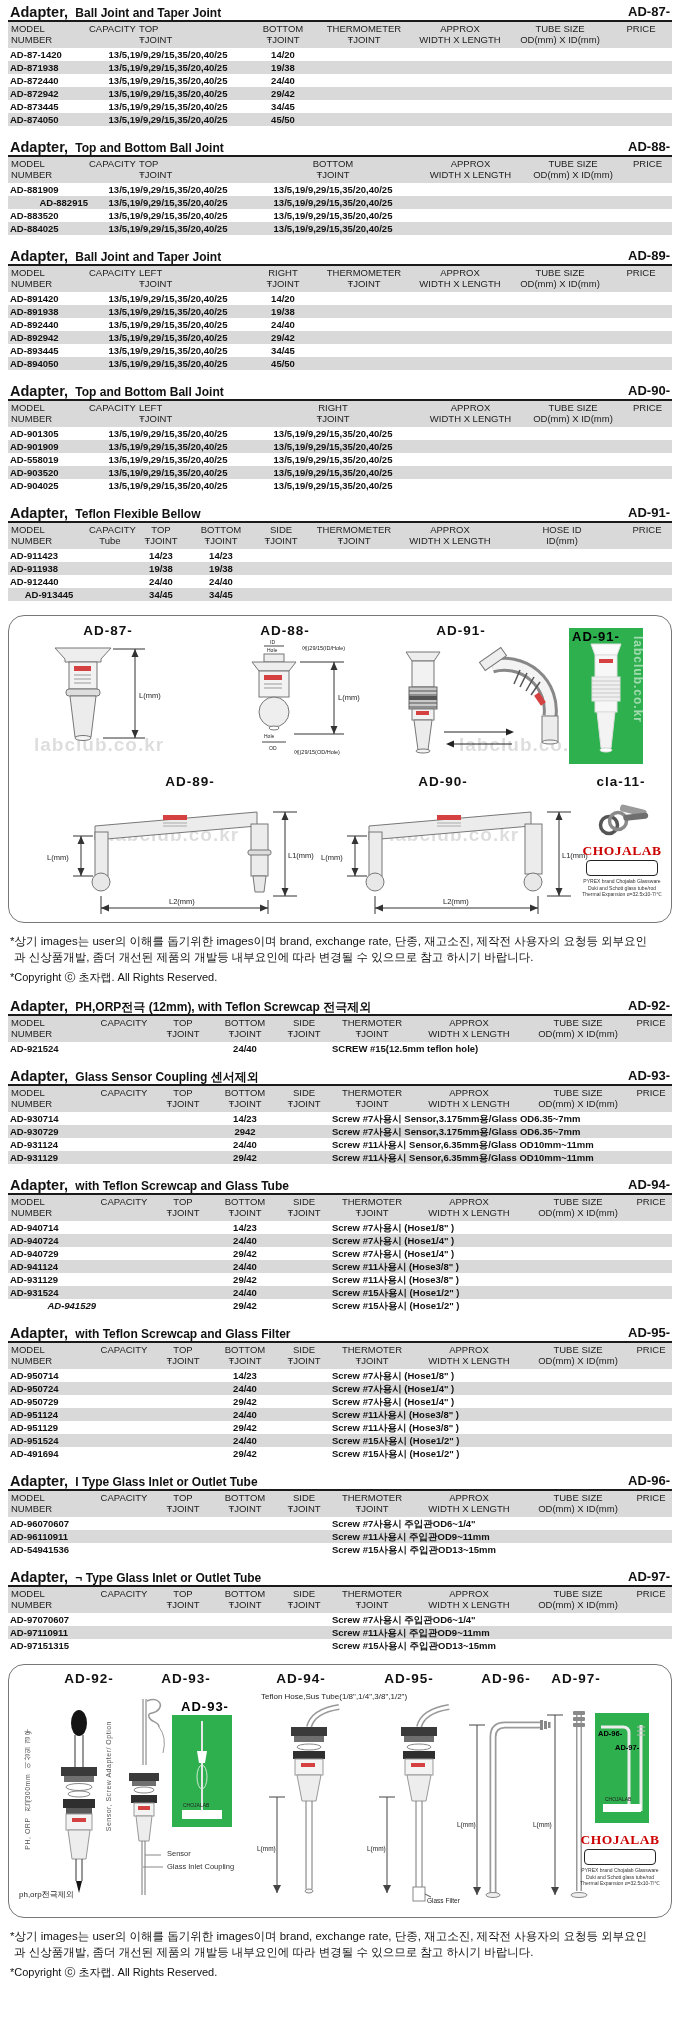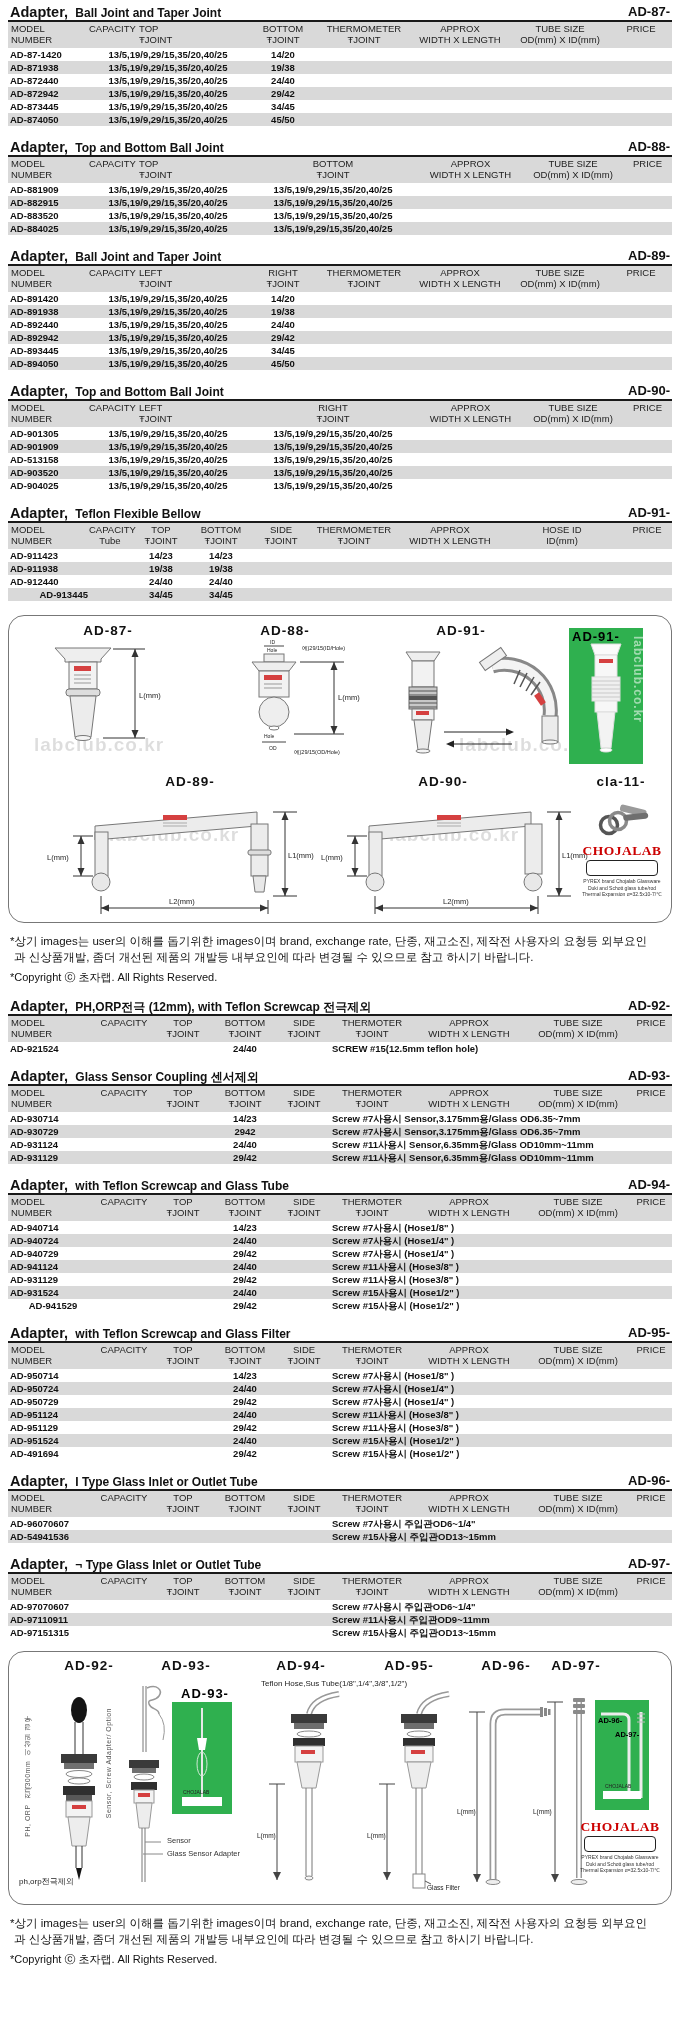--- a/index.html
+++ b/index.html
@@ -186,21 +186,21 @@
             </tr>
           </thead>
           <tbody>
             <tr>
               <td colspan="1" style="text-align: left;">AD-881909</td>
               <td colspan="2" style="text-align: center;">13/5,19/9,29/15,35/20,40/25</td>
               <td colspan="1" style="text-align: center;">13/5,19/9,29/15,35/20,40/25</td>
               <td colspan="3" style="text-align: left;"></td>
             </tr>
             <tr>
-              <td colspan="1" style="text-align: left;">AD-882915</td>
+              <td colspan="1" style="text-align: right;">AD-882915</td>
               <td colspan="2" style="text-align: center;">13/5,19/9,29/15,35/20,40/25</td>
               <td colspan="1" style="text-align: center;">13/5,19/9,29/15,35/20,40/25</td>
               <td colspan="3" style="text-align: left;"></td>
             </tr>
             <tr>
               <td colspan="1" style="text-align: left;">AD-883520</td>
               <td colspan="2" style="text-align: center;">13/5,19/9,29/15,35/20,40/25</td>
               <td colspan="1" style="text-align: center;">13/5,19/9,29/15,35/20,40/25</td>
               <td colspan="3" style="text-align: left;"></td>
             </tr>
@@ -353,21 +353,21 @@
               <td colspan="1" style="text-align: center;">13/5,19/9,29/15,35/20,40/25</td>
               <td colspan="3" style="text-align: left;"></td>
             </tr>
             <tr>
               <td colspan="1" style="text-align: left;">AD-901909</td>
               <td colspan="2" style="text-align: center;">13/5,19/9,29/15,35/20,40/25</td>
               <td colspan="1" style="text-align: center;">13/5,19/9,29/15,35/20,40/25</td>
               <td colspan="3" style="text-align: left;"></td>
             </tr>
             <tr>
-              <td colspan="1" style="text-align: left;">AD-513158</td>
+              <td colspan="1" style="text-align: left;">AD-558019</td>
               <td colspan="2" style="text-align: center;">13/5,19/9,29/15,35/20,40/25</td>
               <td colspan="1" style="text-align: center;">13/5,19/9,29/15,35/20,40/25</td>
               <td colspan="3" style="text-align: left;"></td>
             </tr>
             <tr>
               <td colspan="1" style="text-align: left;">AD-903520</td>
               <td colspan="2" style="text-align: center;">13/5,19/9,29/15,35/20,40/25</td>
               <td colspan="1" style="text-align: center;">13/5,19/9,29/15,35/20,40/25</td>
               <td colspan="3" style="text-align: left;"></td>
             </tr>
@@ -462,21 +462,21 @@
               <td colspan="1" style="text-align: center;"></td>
               <td colspan="1" style="text-align: center;">24/40</td>
               <td colspan="1" style="text-align: center;">24/40</td>
               <td colspan="1" style="text-align: center;"></td>
               <td colspan="1" style="text-align: center;"></td>
               <td colspan="1" style="text-align: center;"></td>
               <td colspan="1" style="text-align: center;"></td>
               <td colspan="1" style="text-align: center;"></td>
             </tr>
             <tr>
-              <td colspan="1" style="text-align: right;">AD-913445</td>
+              <td colspan="1" style="text-align: center;">AD-913445</td>
               <td colspan="1" style="text-align: center;"></td>
               <td colspan="1" style="text-align: center;">34/45</td>
               <td colspan="1" style="text-align: center;">34/45</td>
               <td colspan="1" style="text-align: center;"></td>
               <td colspan="1" style="text-align: center;"></td>
               <td colspan="1" style="text-align: center;"></td>
               <td colspan="1" style="text-align: center;"></td>
               <td colspan="1" style="text-align: center;"></td>
             </tr>
           </tbody>
@@ -928,21 +928,21 @@
             </tr>
             <tr>
               <td colspan="1" style="text-align: left;">AD-931524</td>
               <td colspan="1" style="text-align: center;"></td>
               <td colspan="1" style="text-align: center;"></td>
               <td colspan="1" style="text-align: center;">24/40</td>
               <td colspan="1" style="text-align: center;"></td>
               <td colspan="4" style="text-align: left;">Screw #15사용시 (Hose1/2" )</td>
             </tr>
             <tr>
-              <td colspan="1" style="text-align: center;">AD-941529</td>
+              <td colspan="1" style="text-align: right; font-style: italic;">AD-941529</td>
               <td colspan="1" style="text-align: center;"></td>
               <td colspan="1" style="text-align: center;"></td>
               <td colspan="1" style="text-align: center;">29/42</td>
               <td colspan="1" style="text-align: center;"></td>
               <td colspan="4" style="text-align: left;">Screw #15사용시 (Hose1/2" )</td>
             </tr>
           </tbody>
         </table>
       </div>
       <div class="tbl">
@@ -1114,20 +1114,28 @@
             </tr>
           </thead>
           <tbody>
             <tr>
               <td colspan="1" style="text-align: left;">AD-96070607</td>
               <td colspan="1" style="text-align: center;"></td>
               <td colspan="1" style="text-align: center;"></td>
               <td colspan="1" style="text-align: center;"></td>
               <td colspan="1" style="text-align: center;"></td>
               <td colspan="4" style="text-align: left;">Screw #7사용시 주입관OD6~1/4"</td>
+            </tr>
+            <tr>
+              <td colspan="1" style="text-align: left;">AD-96110911</td>
+              <td colspan="1" style="text-align: center;"></td>
+              <td colspan="1" style="text-align: center;"></td>
+              <td colspan="1" style="text-align: center;"></td>
+              <td colspan="1" style="text-align: center;"></td>
+              <td colspan="4" style="text-align: left;">Screw #11사용시 주입관OD9~11mm</td>
             </tr>
             <tr>
               <td colspan="1" style="text-align: left;">AD-54941536</td>
               <td colspan="1" style="text-align: center;"></td>
               <td colspan="1" style="text-align: center;"></td>
               <td colspan="1" style="text-align: center;"></td>
               <td colspan="1" style="text-align: center;"></td>
               <td colspan="4" style="text-align: left;">Screw #15사용시 주입관OD13~15mm</td>
             </tr>
           </tbody>
@@ -1259,21 +1267,21 @@
       <rect x="14" y="100" width="26" height="8" fill="#2f2f2f"></rect>
       <rect x="17" y="108" width="20" height="13" fill="#f3f3f3" stroke="#999"></rect>
       <rect x="21" y="111" width="12" height="4" fill="#d54040"></rect>
       <polygon points="19,121 35,121 32,146 22,146" fill="#ededed" stroke="#999"></polygon>
       <line x1="25" y1="146" x2="25" y2="200" stroke="#777"></line>
         <line x1="28" y1="146" x2="28" y2="200" stroke="#777"></line>
       <line x1="28" y1="160" x2="44" y2="160" stroke="#888"></line>
       <line x1="26" y1="172" x2="46" y2="172" stroke="#888"></line>
     </svg>
     <span class="ptr" style="left:158px;top:184px">Sensor</span>
-    <span class="ptr" style="left:158px;top:197px">Glass Sensor Adapter</span>
+    <span class="ptr" style="left:158px;top:197px">Glass Inlet Coupling</span>
     <span class="photo-label" style="left:166px;top:34px;width:60px;text-align:center">AD-93-</span>
     <div class="photo" style="left:163px;top:50px;width:60px;height:112px">
       <svg width="60" height="112" viewBox="0 0 60 112">
         <line x1="30" y1="6" x2="30" y2="104" stroke="#e8e8e8" stroke-width="2"></line>
         <polygon points="25,36 35,36 33,48 27,48" fill="#fff"></polygon>
         <ellipse cx="30" cy="62" rx="5" ry="12" fill="none" stroke="#cfe9d4"></ellipse>
         <text x="11" y="92" font-size="5" fill="#e03030">CHOJALAB</text>
         <rect x="10" y="95" width="40" height="9" fill="#fff"></rect>
       </svg>
     </div>

